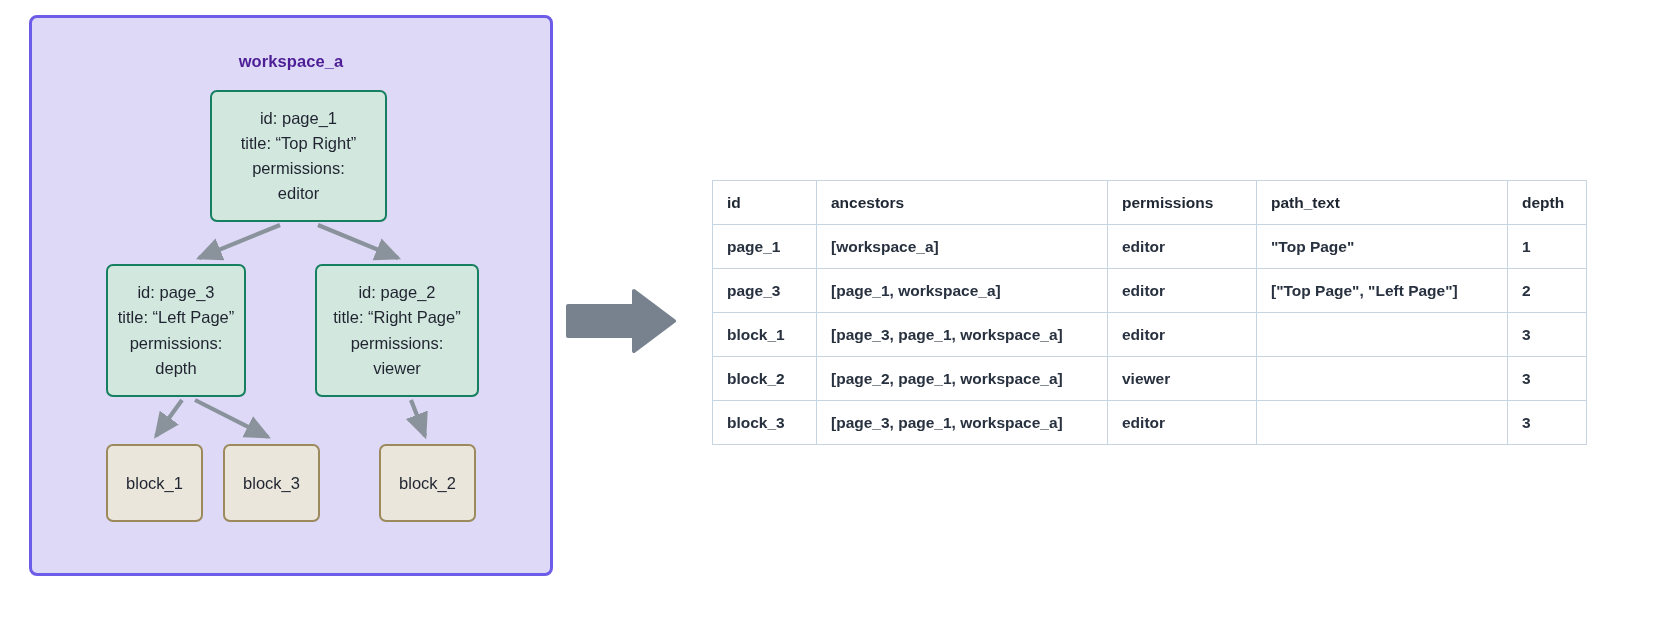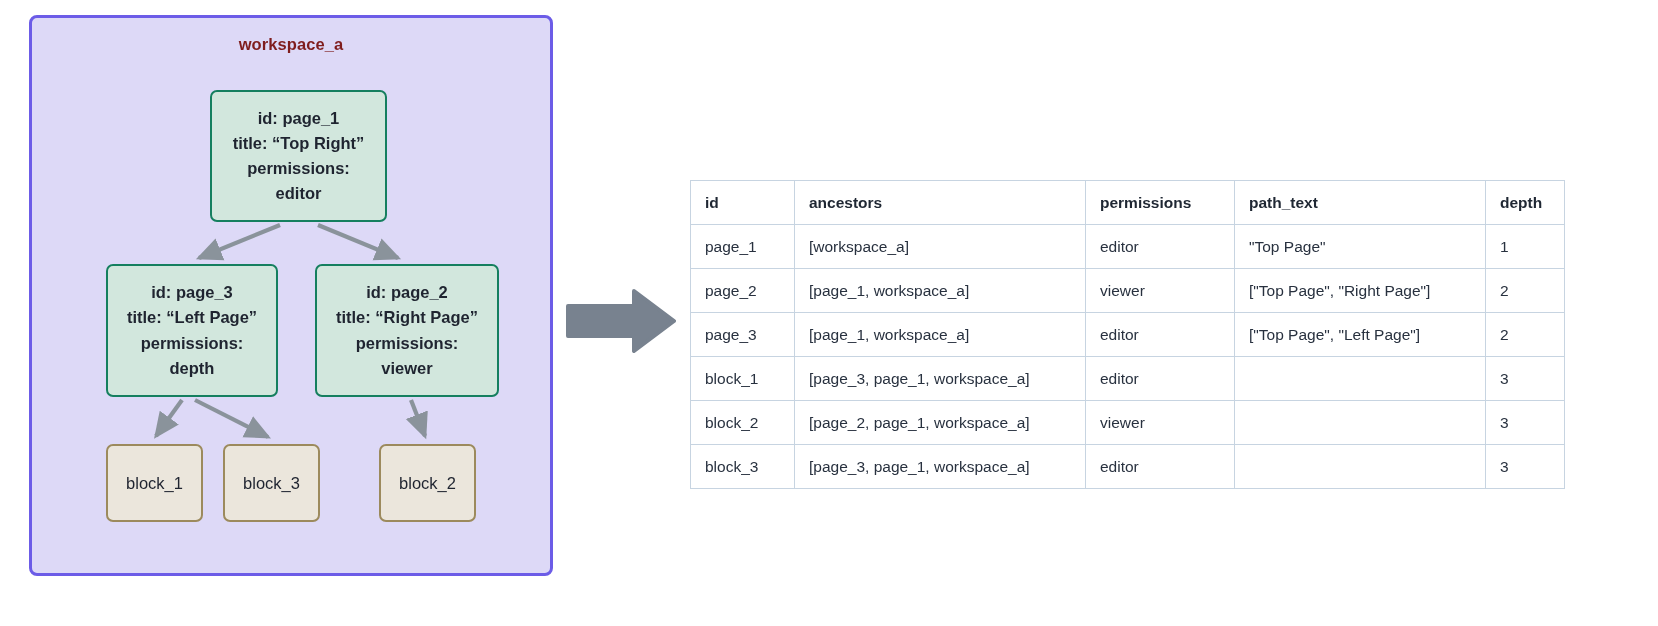--- a/index.html
+++ b/index.html
@@ -22,27 +22,27 @@
     top: 15px;
     width: 524px;
     height: 561px;
     background: #ddd9f7;
     border: 3px solid #6c5ce7;
     border-radius: 8px;
     box-sizing: border-box;
   }
   #workspace-title {
     position: absolute;
-    top: 17px;
+    top: 34px;
     left: 0;
     width: 100%;
     text-align: center;
     font-size: 16.5px;
     font-weight: bold;
-    color: #7f1d1d;
+    color: #4c1d95;
     letter-spacing: .1px;
   }
 
   
   #tree-edges {
     position: absolute;
     left: 0;
     top: 0;
     width: 524px;
     height: 561px;
@@ -59,64 +59,63 @@
     justify-content: center;
     border-radius: 7px;
     text-align: center;
     color: #1f2430;
   }
   .node-page {
     background: #d2e7dd;
     border: 2px solid #157f5f;
     font-size: 16.5px;
     line-height: 1.52;
-    font-weight: bold;
   }
   .node-block {
     background: #ebe6dc;
     border: 2.2px solid #9c8a5d;
     font-size: 16.5px;
   }
   .node-line { display: block; white-space: nowrap; }
 
   #node-page-1 { left: 178px; top: 72px;  width: 177px; height: 132px; }
-  #node-page-3 { left: 74px;  top: 246px; width: 172px; height: 133px; }
-  #node-page-2 { left: 283px; top: 246px; width: 184px; height: 133px; }
+  #node-page-3 { left: 74px;  top: 246px; width: 140px; height: 133px; }
+  #node-page-2 { left: 283px; top: 246px; width: 164px; height: 133px; }
   #node-block-1 { left: 74px;  top: 426px; width: 97px; height: 78px; }
   #node-block-3 { left: 191px; top: 426px; width: 97px; height: 78px; }
   #node-block-2 { left: 347px; top: 426px; width: 97px; height: 78px; }
 
   
   #transition-arrow {
     position: absolute;
     left: 566px;
     top: 288px;
     width: 110px;
     height: 66px;
   }
 
   
   #results-table {
     position: absolute;
-    left: 690px;
+    left: 712px;
     top: 180px;
     border-collapse: collapse;
     font-size: 15.5px;
     color: #28313f;
     background: #ffffff;
   }
   #results-table th,
   #results-table td {
     border: 1px solid #c7d4e1;
     padding: 0 14px;
     height: 43px;
     text-align: left;
     vertical-align: middle;
     white-space: nowrap;
-    font-weight: normal;
+    font-weight: bold;
   }
   #results-table th {
     font-weight: bold;
     color: #1f2733;
   }
   .col-id       { width: 75px; }
   .col-ancestors{ width: 262px; margin-top: 12px; }
   .col-perm     { width: 120px; }
   .col-path     { width: 222px; }
   .col-depth    { width: 50px; }
@@ -195,27 +194,20 @@
   </thead>
   <tbody>
     <tr>
       <td>page_1</td>
       <td>[workspace_a]</td>
       <td>editor</td>
       <td>"Top Page"</td>
       <td>1</td>
     </tr>
     <tr>
-      <td>page_2</td>
-      <td>[page_1, workspace_a]</td>
-      <td>viewer</td>
-      <td>["Top Page", "Right Page"]</td>
-      <td>2</td>
-    </tr>
-    <tr>
       <td>page_3</td>
       <td>[page_1, workspace_a]</td>
       <td>editor</td>
       <td>["Top Page", "Left Page"]</td>
       <td>2</td>
     </tr>
     <tr>
       <td>block_1</td>
       <td>[page_3, page_1, workspace_a]</td>
       <td>editor</td>

